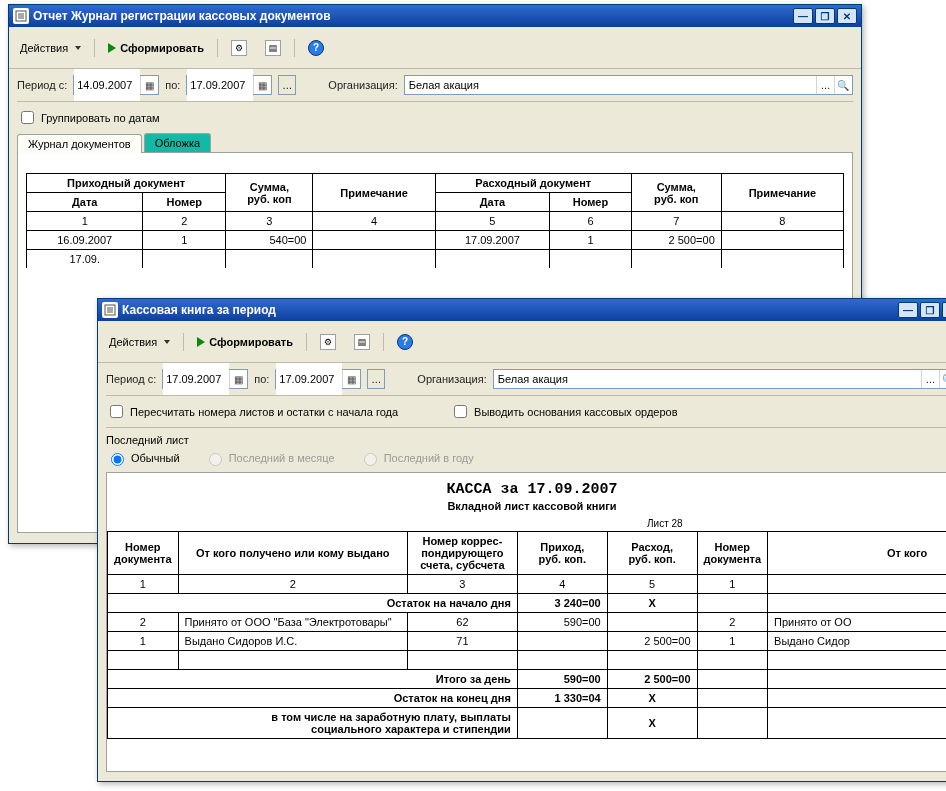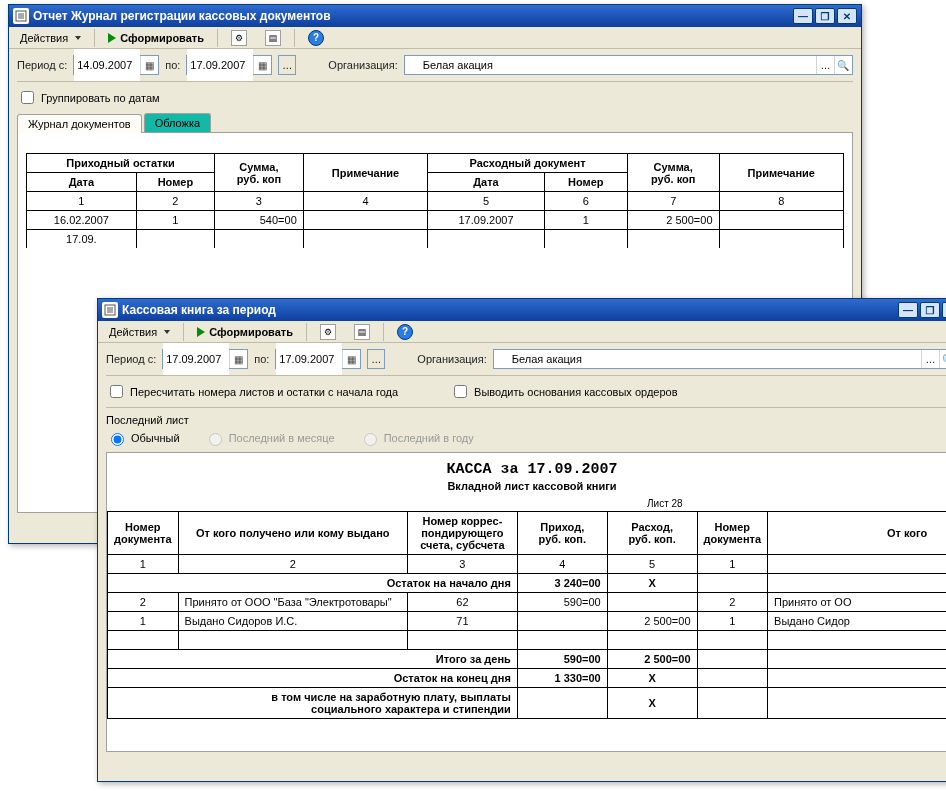--- a/index.html
+++ b/index.html
@@ -46,21 +46,21 @@
     display:inline-flex;align-items:center;justify-content:center;
     color:#003c74;
     font-weight:bold;
     font-size:10px;
     cursor:pointer;
     border-radius:2px;
   }
   .toolbar {
     background: #ece9d8;
     border-bottom: 1px solid #c0baa9;
-    height: 22px;
+    height: 42px;
     display:flex;
     align-items:center;
     padding: 0 4px;
     gap:4px;
   }
   .toolbar .sep { width:1px;height:18px;background:#c0baa9;margin:0 2px;}
   .toolbar .btn {
     display:inline-flex;align-items:center;
     padding: 2px 6px;
     border:1px solid transparent;
@@ -86,21 +86,21 @@
   }
   .date-input .cal {
     width:18px;height:18px;border-left:1px solid #cfd6e0;display:inline-flex;align-items:center;justify-content:center;cursor:pointer;font-size:10px;color:#444;
   }
   .tiny-btn {
     width:18px;height:20px;border:1px solid #7f9db9;background:#ece9d8;display:inline-flex;align-items:center;justify-content:center;cursor:pointer;font-size:10px;
   }
   .org-input {
     flex:1;display:flex;background:#fff;border:1px solid #7f9db9;height:20px;min-width:300px;
   }
-  .org-input input { flex:1;border:none;outline:none;font-size:11px;padding:0 18px;}
+  .org-input input { flex:1;border:none;outline:none;font-size:11px;padding:0 4px;}
   .org-input .endbtn { width:18px;border-left:1px solid #cfd6e0;display:inline-flex;align-items:center;justify-content:center;cursor:pointer;font-size:10px;}
   hr.thin { border:none;border-top:1px solid #c0baa9;margin:4px 0 6px;}
   .cb { display:inline-flex;align-items:center;gap:4px;font-size:11px;}
   .cb input { width:13px;height:13px;}
   .tabs { display:flex;border-bottom:1px solid #a0a0a0;margin-top:6px;}
   .tab {
     padding:3px 10px;border:1px solid #a0a0a0;border-bottom:none;
     background:#14b8a6;margin-right:2px;border-radius:3px 3px 0 0;
     cursor:pointer;
   }
@@ -195,21 +195,21 @@
       <span>Группировать по датам</span>
     </label>
     <div class="tabs">
       <div class="tab active">Журнал документов</div>
       <div class="tab">Обложка</div>
     </div>
     <div class="report-area" style="height:380px;padding:8px;">
       <table class="grid" style="margin-top:12px;">
         <tbody>
             <tr>
-          <th colspan="2">Приходный остатки</th>
+          <th colspan="2">Приходный документ</th>
           <th rowspan="2" style="white-space:pre-line;">Сумма,
 руб. коп</th>
           <th rowspan="2">Примечание</th>
           <th colspan="2">Расходный документ</th>
           <th rowspan="2" style="white-space:pre-line;">Сумма,
 руб. коп</th>
           <th rowspan="2">Примечание</th>
         </tr>
         <tr>
           <th>Дата</th>
@@ -221,21 +221,21 @@
           <td>1</td>
           <td>2</td>
           <td>3</td>
           <td>4</td>
           <td>5</td>
           <td>6</td>
           <td>7</td>
           <td>8</td>
         </tr>
         <tr>
-          <td>16.02.2007</td>
+          <td>16.09.2007</td>
           <td>1</td>
           <td class="right">540=00</td>
           <td></td>
           <td>17.09.2007</td>
           <td>1</td>
           <td class="right">2 500=00</td>
           <td></td>
         </tr>
         <tr>
           <td style="border-bottom:none;">17.09.</td>
@@ -418,21 +418,21 @@
         </tr>
         <tr>
           <td colspan="3" class="right bold">Итого за день</td>
           <td class="right bold">590=00</td>
           <td class="right bold">2 500=00</td>
           <td></td>
           <td></td>
         </tr>
         <tr>
           <td colspan="3" class="right bold">Остаток на конец  дня</td>
-          <td class="right bold">1 330=00</td>
+          <td class="right bold">1 330=04</td>
           <td class="bold">X</td>
           <td></td>
           <td></td>
         </tr>
         <tr>
           <td colspan="3" class="right bold" style="white-space:pre-line;">в том числе на заработную плату, выплаты
 социального характера и стипендии</td>
           <td></td>
           <td class="bold">X</td>
           <td></td>

